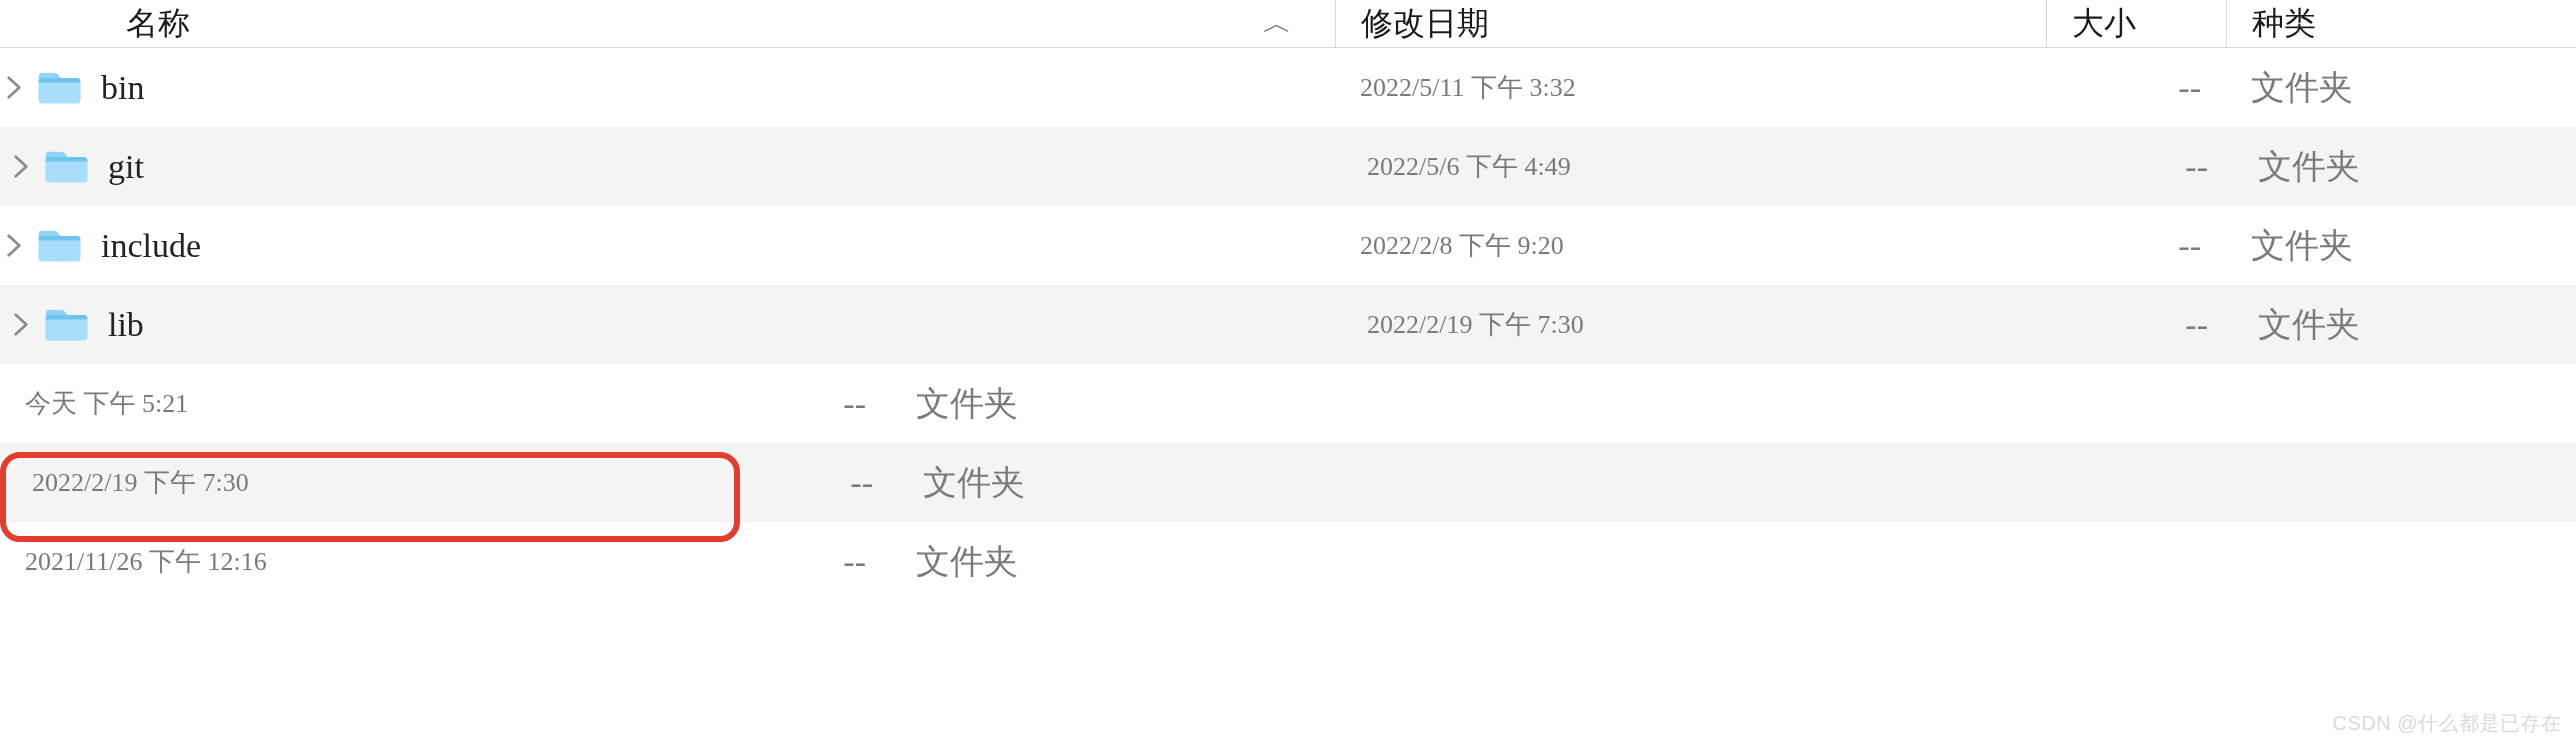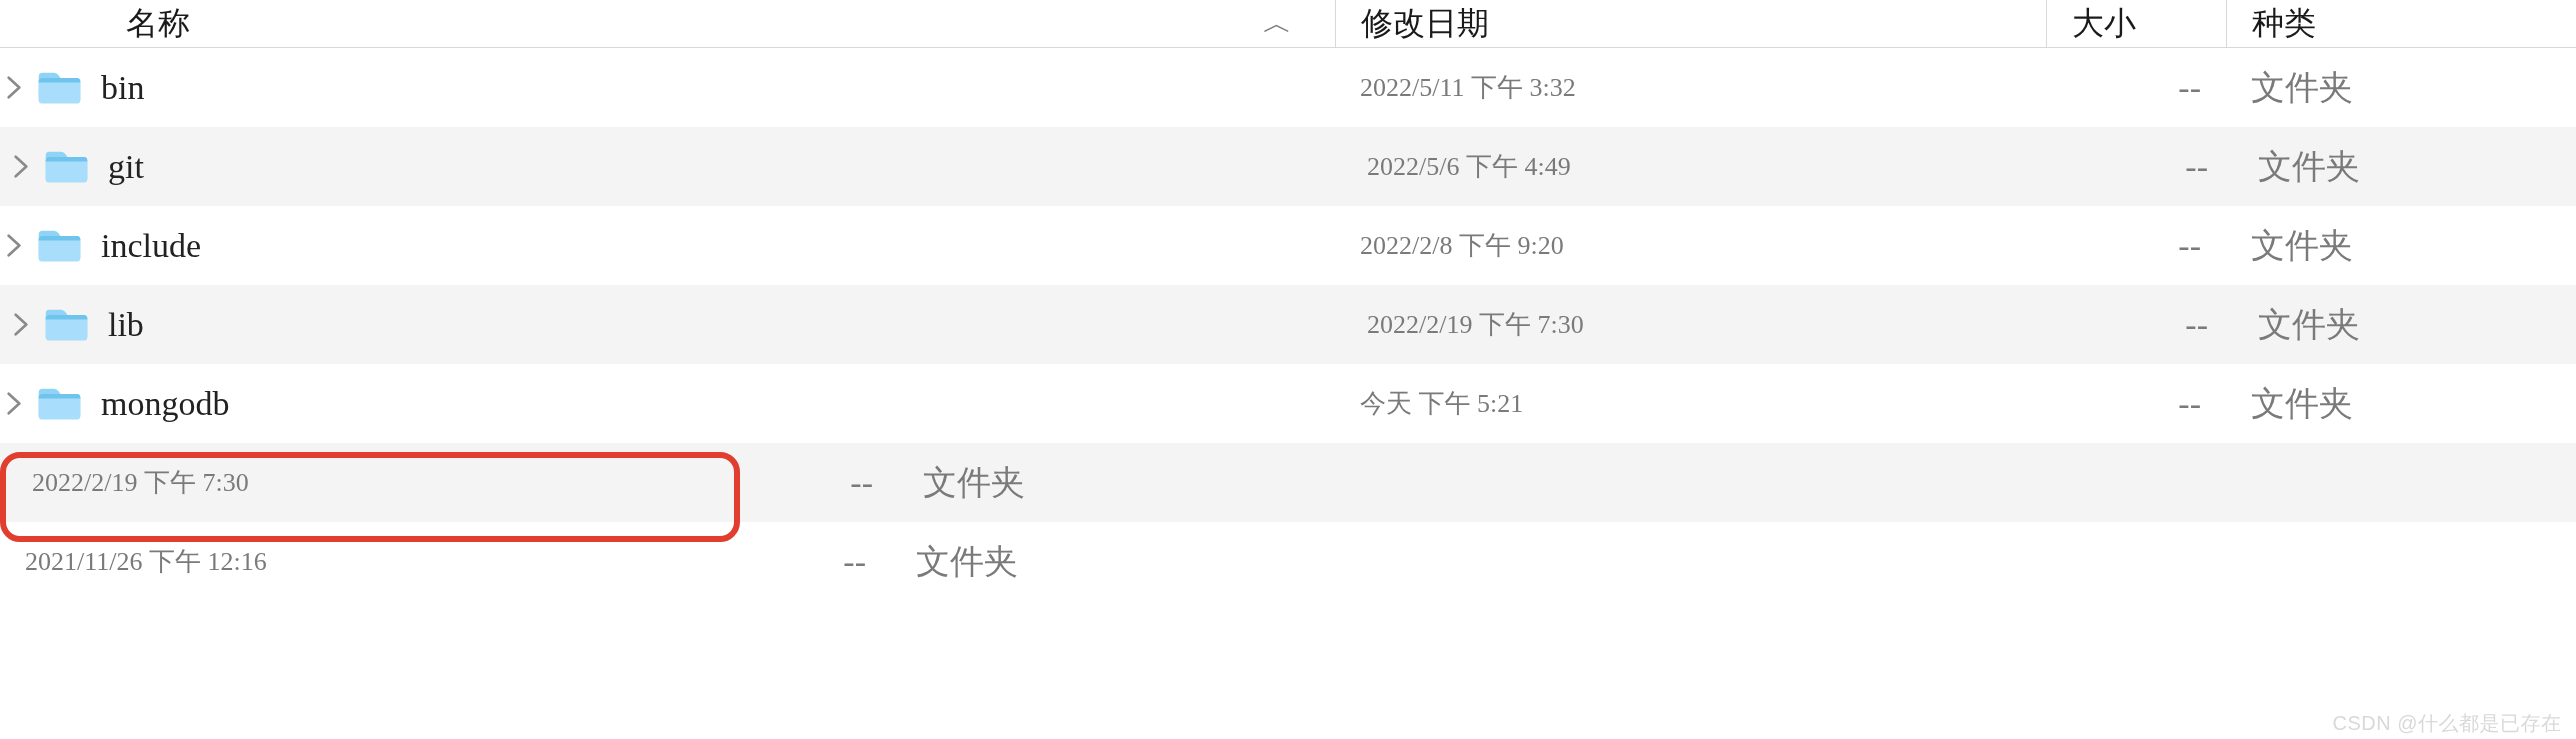--- a/index.html
+++ b/index.html
@@ -243,35 +243,20 @@
         </svg>
       </span>
       <span class="name-text">lib</span>
     </div>
     <div class="col-date">2022/2/19 下午 7:30</div>
     <div class="col-size">--</div>
     <div class="col-kind">文件夹</div>
   </div>
 
   <div class="file-row">
-    <div class="col-name">
-      <span class="disclosure">
-        <svg width="16" height="25" viewBox="0 0 18 28">
-              <path d="M3 3 L15 14 L3 25" fill="none" stroke="#8a8a8a" stroke-width="3" stroke-linecap="round" stroke-linejoin="round"></path>
-            </svg>
-      </span>
-      <span class="folder-icon-wrap">
-        <svg width="47" height="38" viewBox="0 0 52 42">
-          <path d="M3 8 Q3 4 7 4 L20 4 Q23 4 25 7 L27 10 L45 10 Q49 10 49 14 L49 34 Q49 38 45 38 L7 38 Q3 38 3 34 Z" fill="#8fd4f7"></path>
-          <path d="M3 14 Q3 10 7 10 L45 10 Q49 10 49 14 L49 34 Q49 38 45 38 L7 38 Q3 38 3 34 Z" fill="#a8defc"></path>
-          <path d="M3 14 Q3 10 7 10 L45 10 Q49 10 49 14 L49 15 L3 15 Z" fill="#6ec4ec"></path>
-        </svg>
-      </span>
-      <span class="name-text">mongodb</span>
-    </div>
     <div class="col-date">今天 下午 5:21</div>
     <div class="col-size">--</div>
     <div class="col-kind">文件夹</div>
   </div>
 
   <div class="file-row alt">
     <div class="col-date">2022/2/19 下午 7:30</div>
     <div class="col-size">--</div>
     <div class="col-kind">文件夹</div>
   </div>

